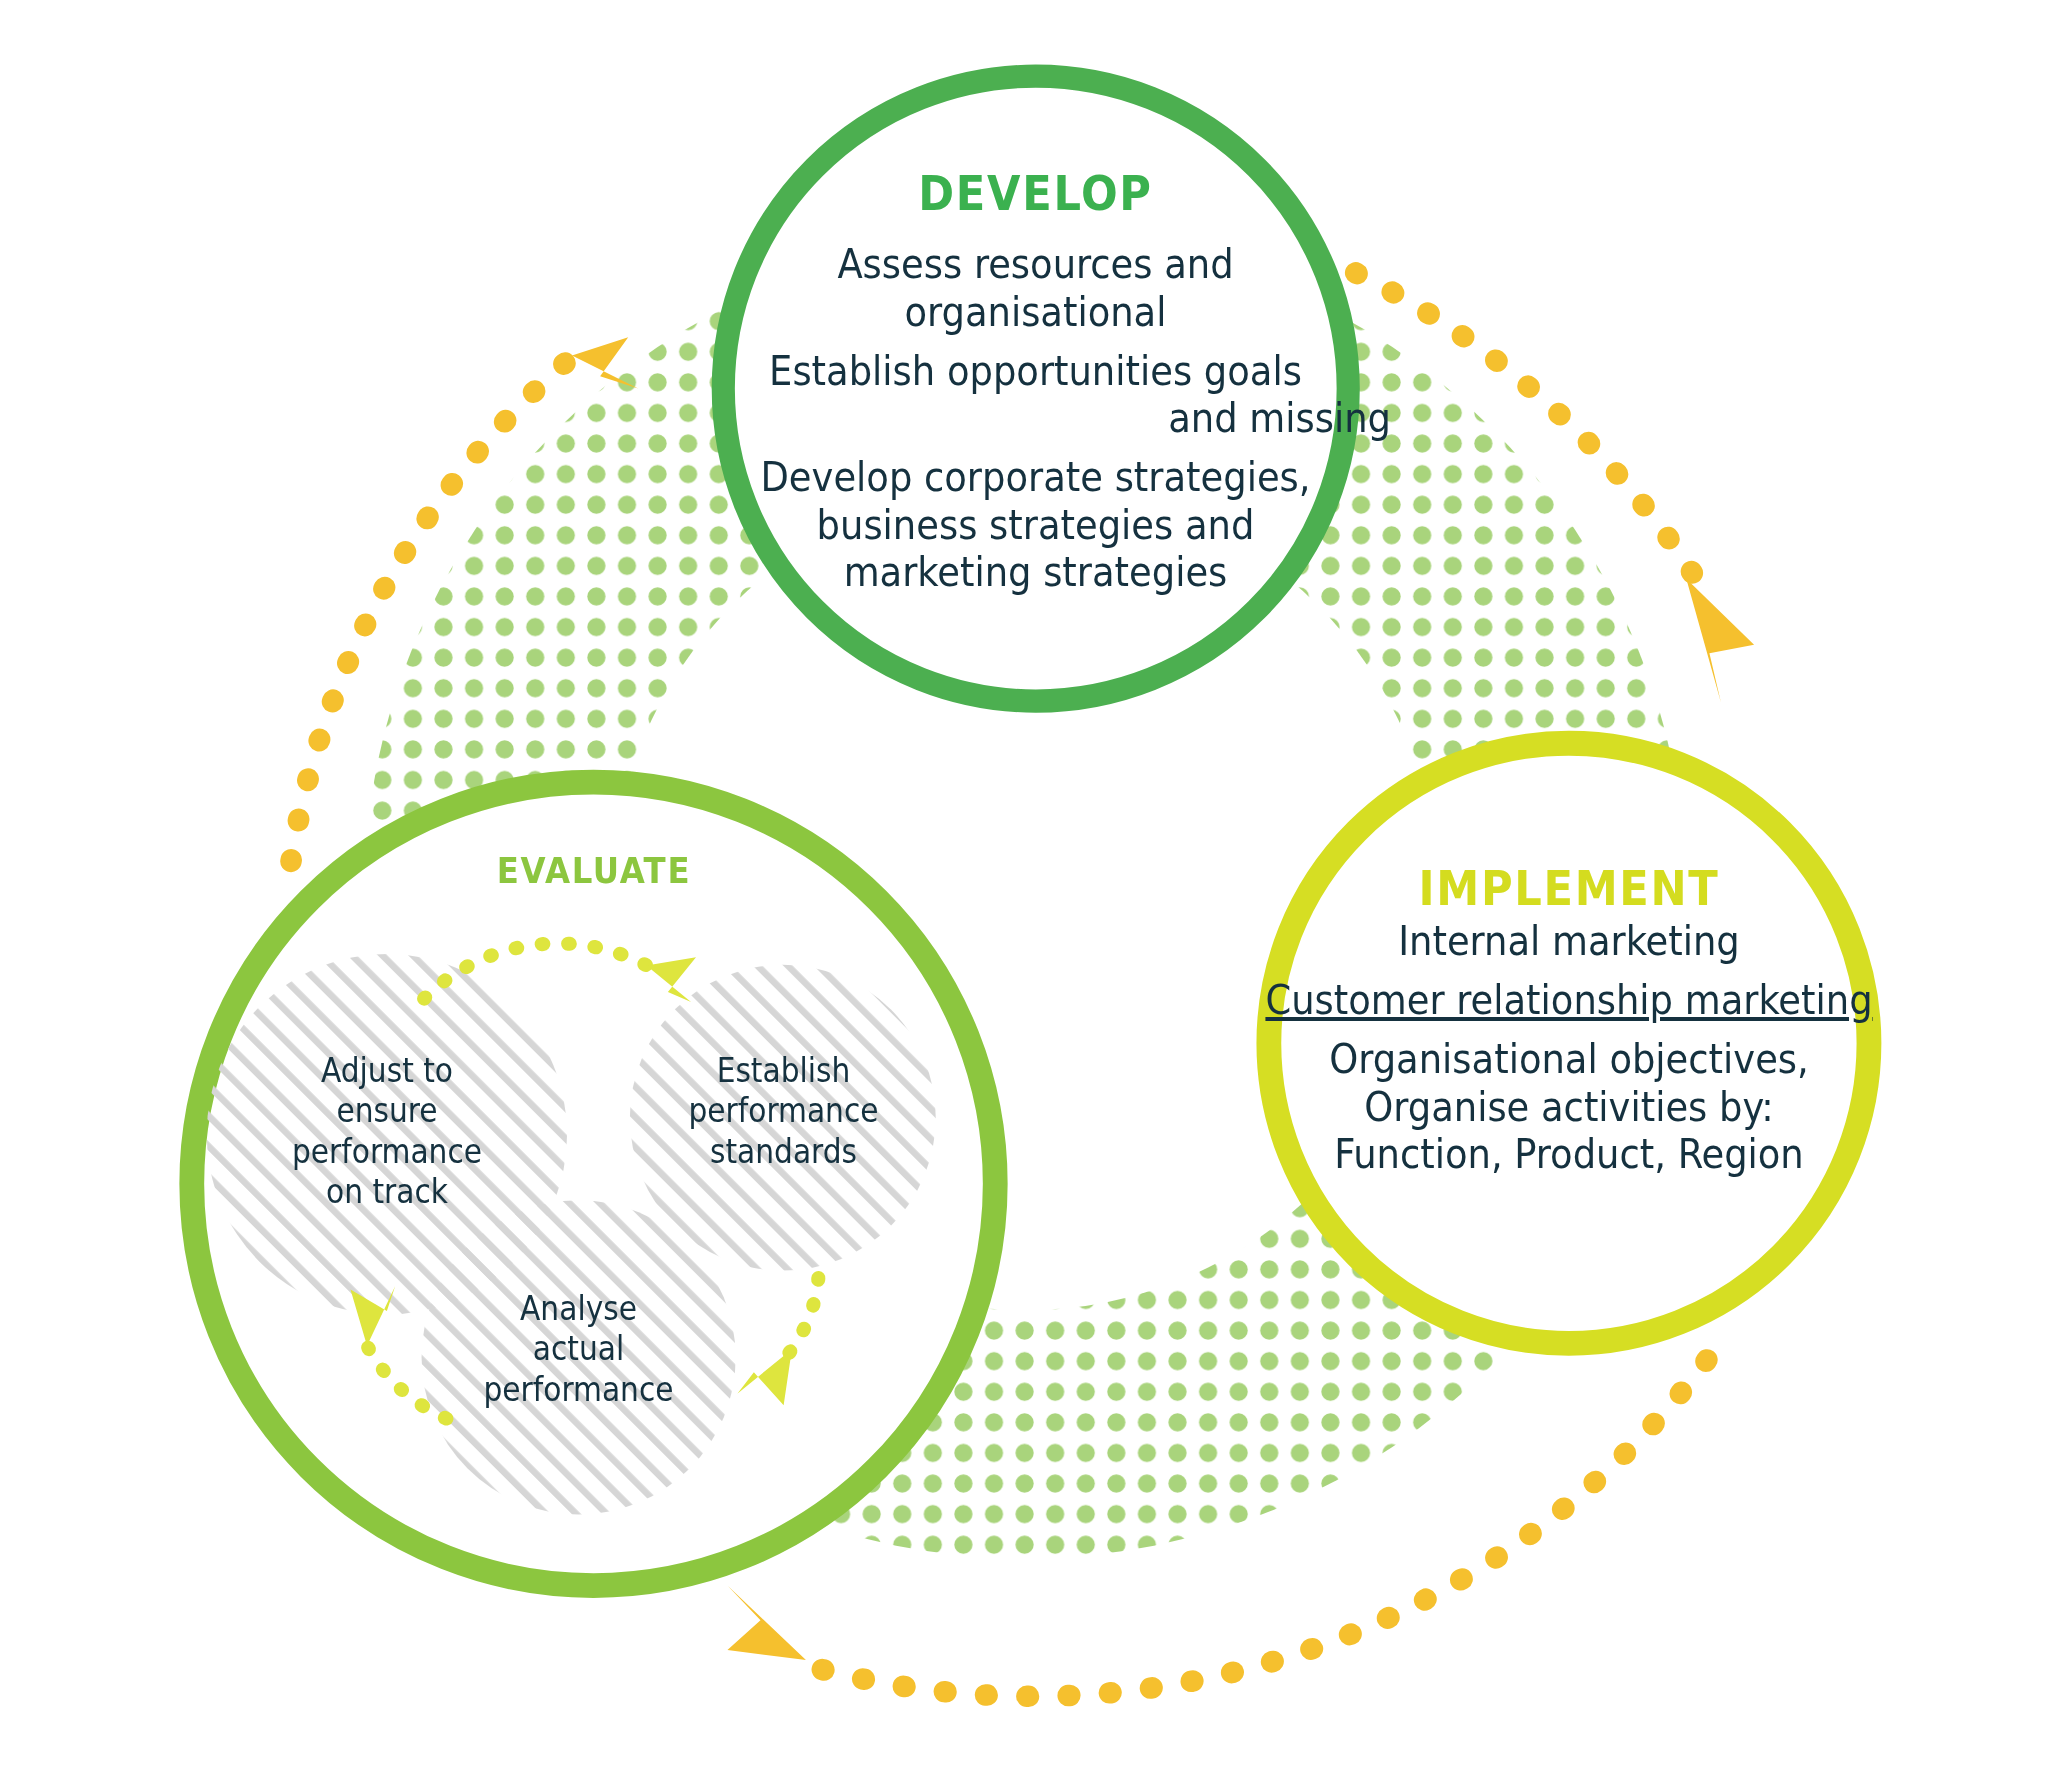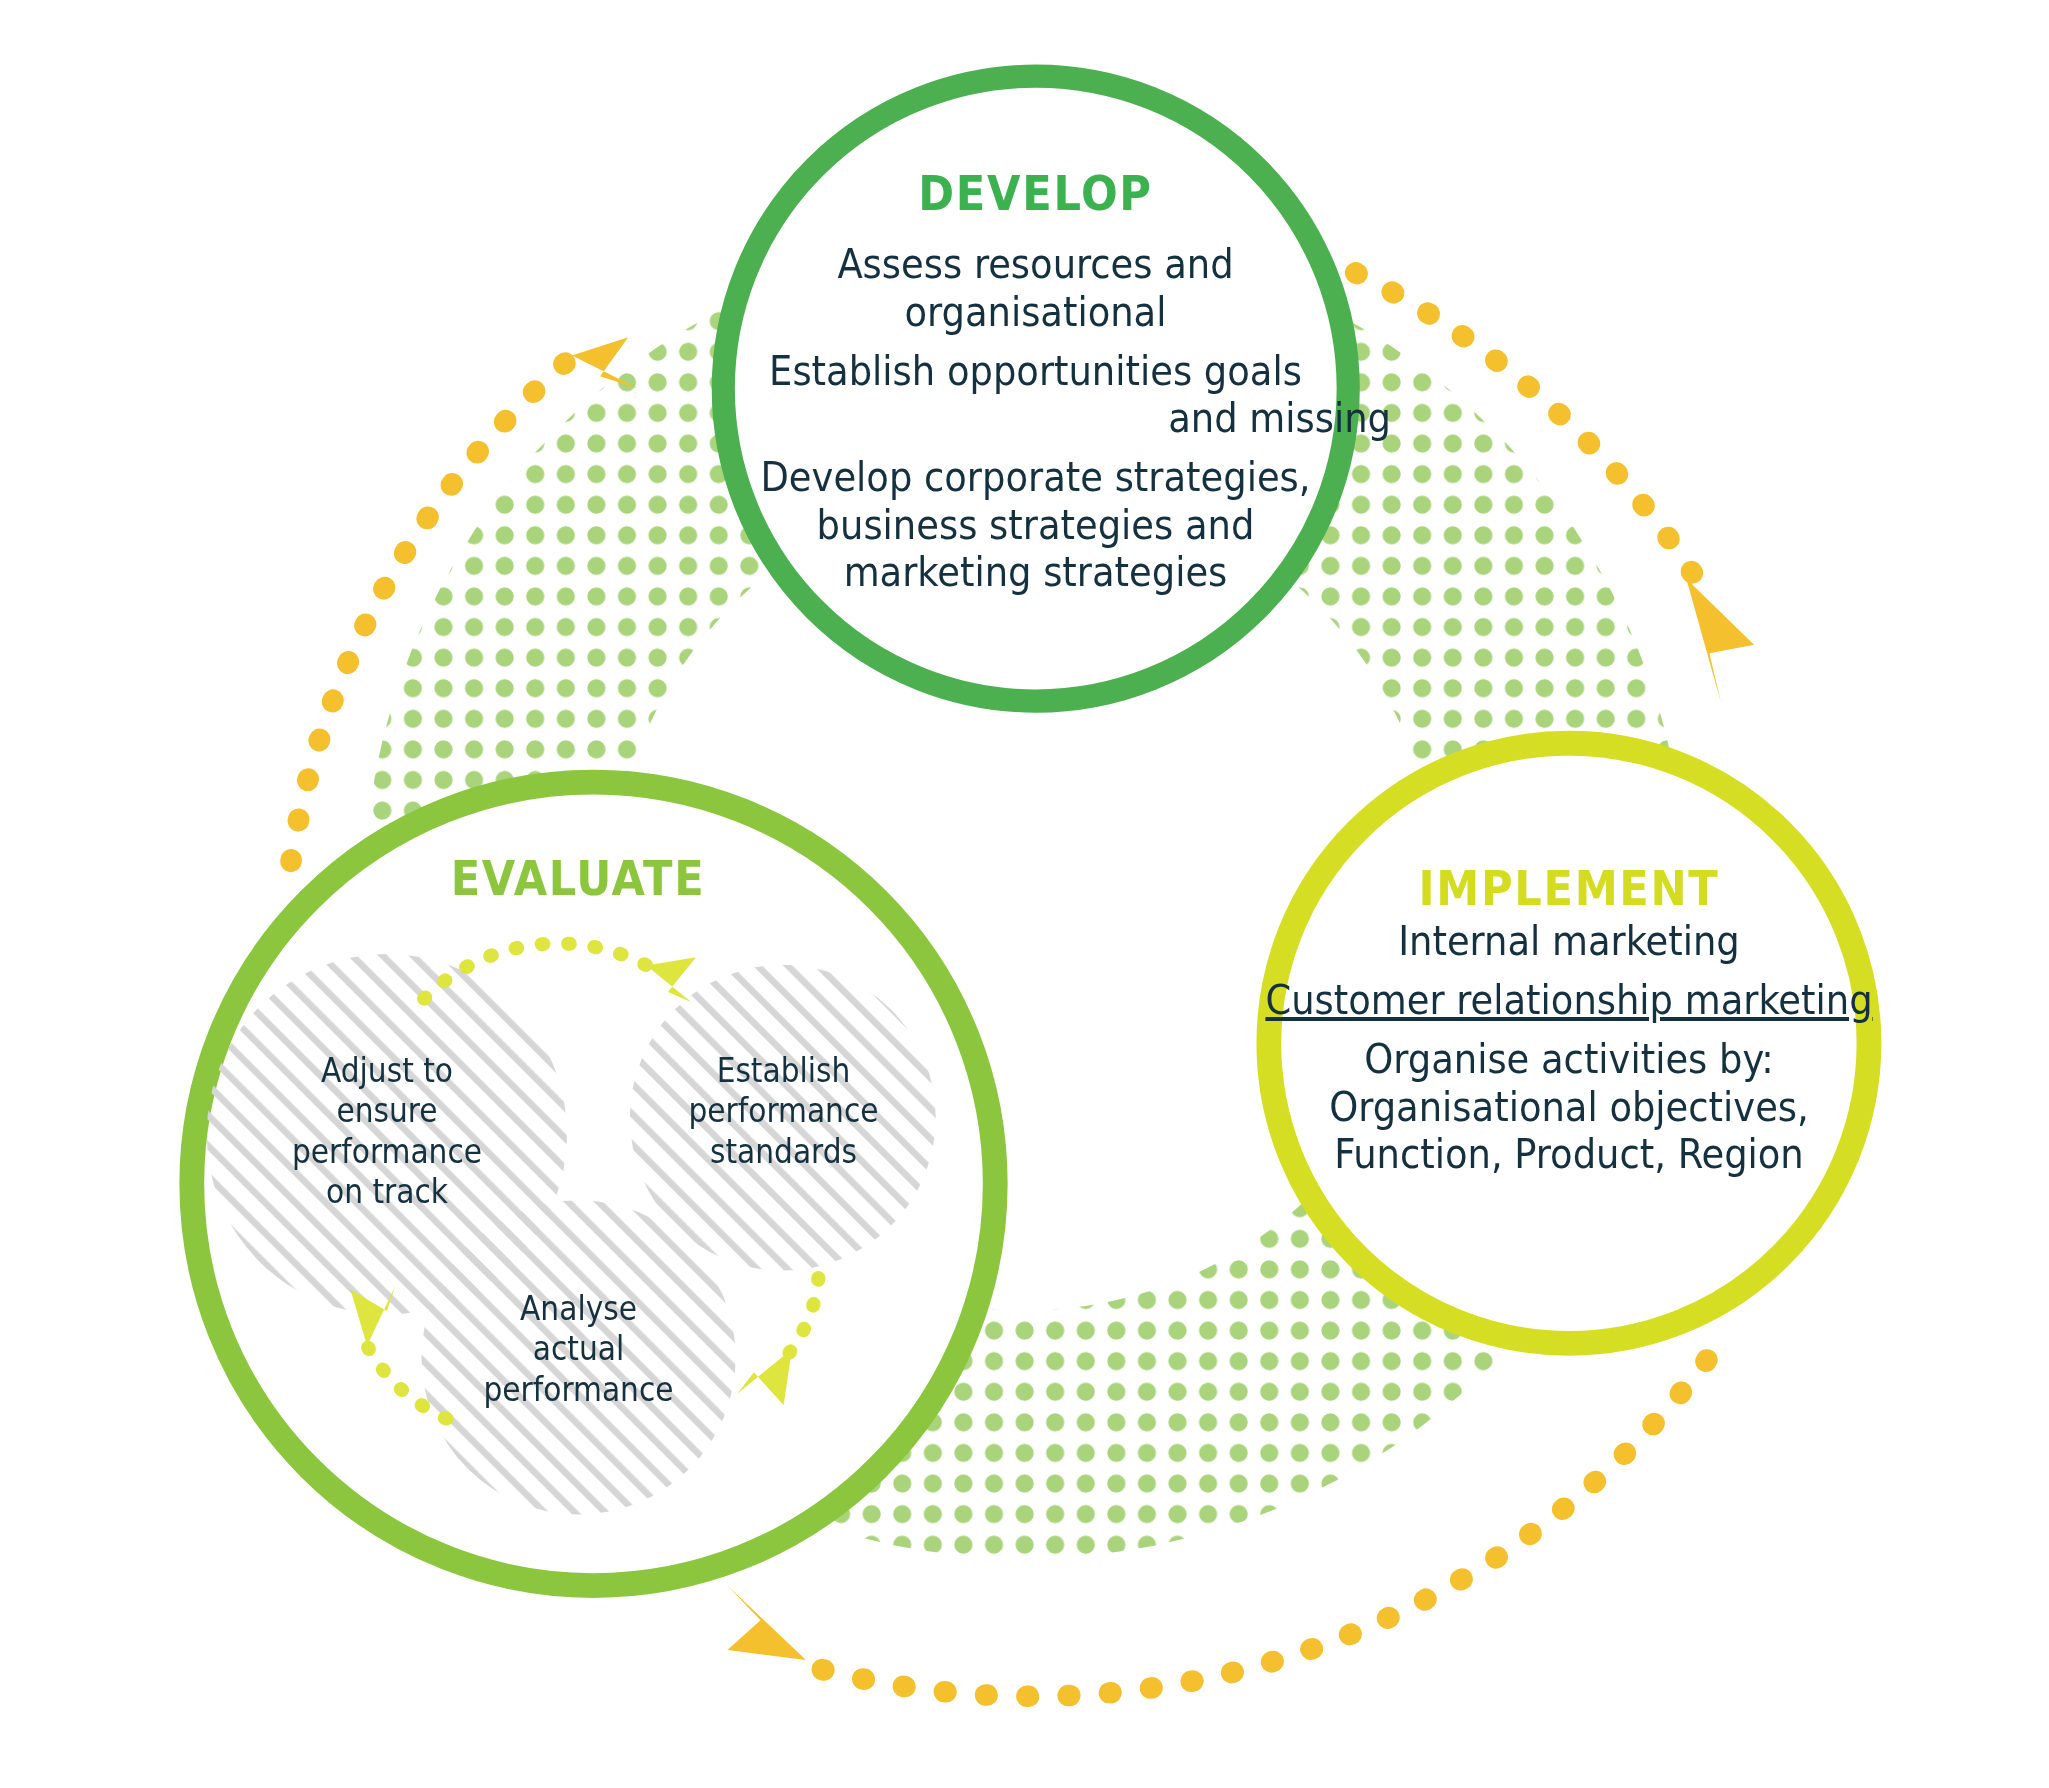--- a/index.html
+++ b/index.html
@@ -69,22 +69,22 @@
     <div class="bodyline" style="font-size:41px;">marketing strategies</div>
   </div>
 
   <svg class="layer" viewBox="0 0 2480 2164">
     <circle cx="1898" cy="1262" r="363" fill="#FFFFFF" stroke="#D6DE23" stroke-width="30"></circle>
   </svg>
   <div class="htmlTxt" style="left:1263px; top:860px; width:612px;">
     <div class="circTitle" style="font-size:48px; color:#D4DC1F; margin-bottom:2px;">IMPLEMENT</div>
     <div class="bodyline" style="font-size:41px; margin-bottom:11.6px;">Internal marketing</div>
     <div class="bodyline" style="font-size:41px; margin-bottom:11.6px;text-decoration:underline;">Customer relationship marketing</div>
+    <div class="bodyline" style="font-size:41px;">Organisational objectives,</div>
     <div class="bodyline" style="font-size:41px;">Organise activities by:</div>
-    <div class="bodyline" style="font-size:41px;">Organisational objectives,</div>
     <div class="bodyline" style="font-size:41px;">Function, Product, Region</div>
   </div>
 
   <svg class="layer" viewBox="0 0 2480 2164">
 
     <circle cx="718" cy="1432" r="486" fill="#FFFFFF" stroke="#8CC63F" stroke-width="30"></circle>
 
     <g>
       <circle cx="468" cy="1372" r="218" fill="url(#hatchGray)"></circle>
     </g>
@@ -102,21 +102,21 @@
     <g>
       <path d="M 990 1546 A 175 175 0 0 1 952 1640" fill="none" stroke="#DEE53E" stroke-width="17" stroke-linecap="round" stroke-dasharray="2 30"></path>
       <path d="M 958 1632 L 948 1700 L 912 1660 L 892 1686 Z" fill="#DEE53E"></path>
     </g>
     <g>
       <path d="M 540 1716 A 200 200 0 0 1 440 1620" fill="none" stroke="#DEE53E" stroke-width="17" stroke-linecap="round" stroke-dasharray="2 30"></path>
       <path d="M 444 1628 L 424 1560 L 468 1586 L 478 1556 Z" fill="#DEE53E"></path>
     </g>
   </svg>
 
-  <div class="htmlTxt circTitle" style="left:330px; top:850px; width:496px; font-size:48px; color:#8CC63F;">EVALUATE</div>
+  <div class="htmlTxt circTitle" style="left:346px; top:850px; width:496px; font-size:36px; color:#8CC63F;">EVALUATE</div>
 
   <div class="htmlTxt bodyline" style="left:238px; top:1051px; width:298px; font-size:33px; line-height:1.22;">
     <div>Adjust to</div>
     <div>ensure</div>
     <div>performance</div>
     <div>on track</div>
   </div>
 
   <div class="htmlTxt bodyline" style="left:651px; top:1051px; width:265px; font-size:33px; line-height:1.22;">
     <div>Establish</div>

